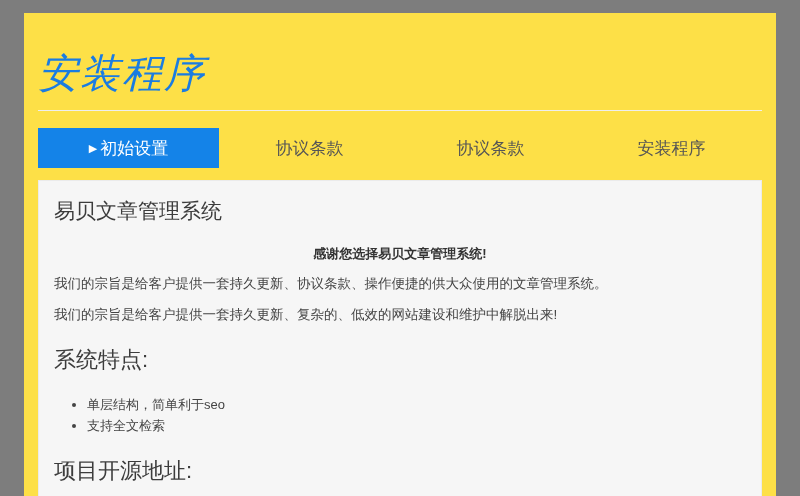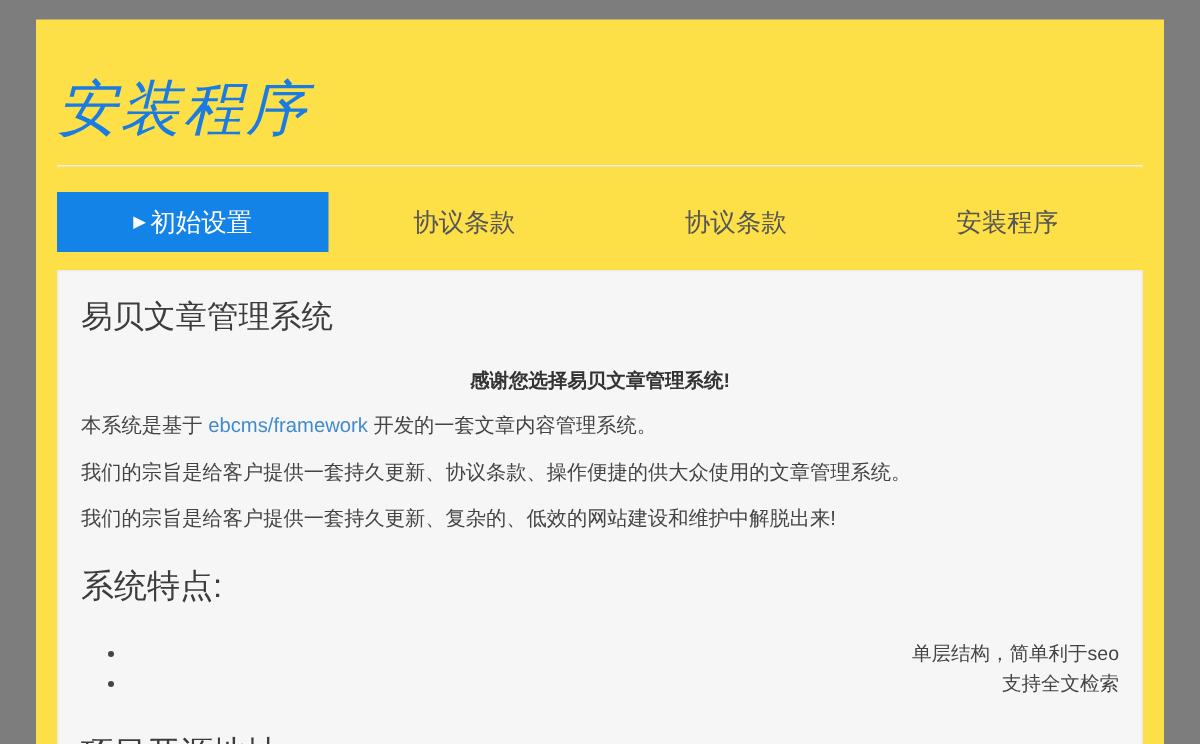--- a/index.html
+++ b/index.html
@@ -86,21 +86,20 @@
   }
   .sub-heading {
     font-size: 22px;
     font-weight: normal;
     color: #3c3c3c;
     margin: 20px 0 20px 0;
   }
   .panel ul {
     margin: 6px 0 10px 0;
     padding-left: 33px;
-    text-align: right;
   }
   .panel li {
     font-size: 13px;
     color: #444444;
     line-height: 1.6;
   }
 </style>
 </head>
 <body>
 
@@ -124,21 +123,20 @@
     <div class="tab">
       <span>安装程序</span>
     </div>
   </nav>
 
   <section class="panel">
     <h2 class="sys-title">易贝文章管理系统</h2>
 
     <p class="thanks">感谢您选择易贝文章管理系统!</p>
 
-    <p class="body-text"><span>本系统是基于 </span><a>ebcms/framework</a><span> 开发的一套文章内容管理系统。</span></p>
 
     <p class="body-text">我们的宗旨是给客户提供一套持久更新、协议条款、操作便捷的供大众使用的文章管理系统。</p>
 
     <p class="body-text">我们的宗旨是给客户提供一套持久更新、复杂的、低效的网站建设和维护中解脱出来!</p>
 
     <h3 class="sub-heading">系统特点:</h3>
     <ul>
       <li>单层结构，简单利于seo</li>
       <li>支持全文检索</li>
     </ul>

